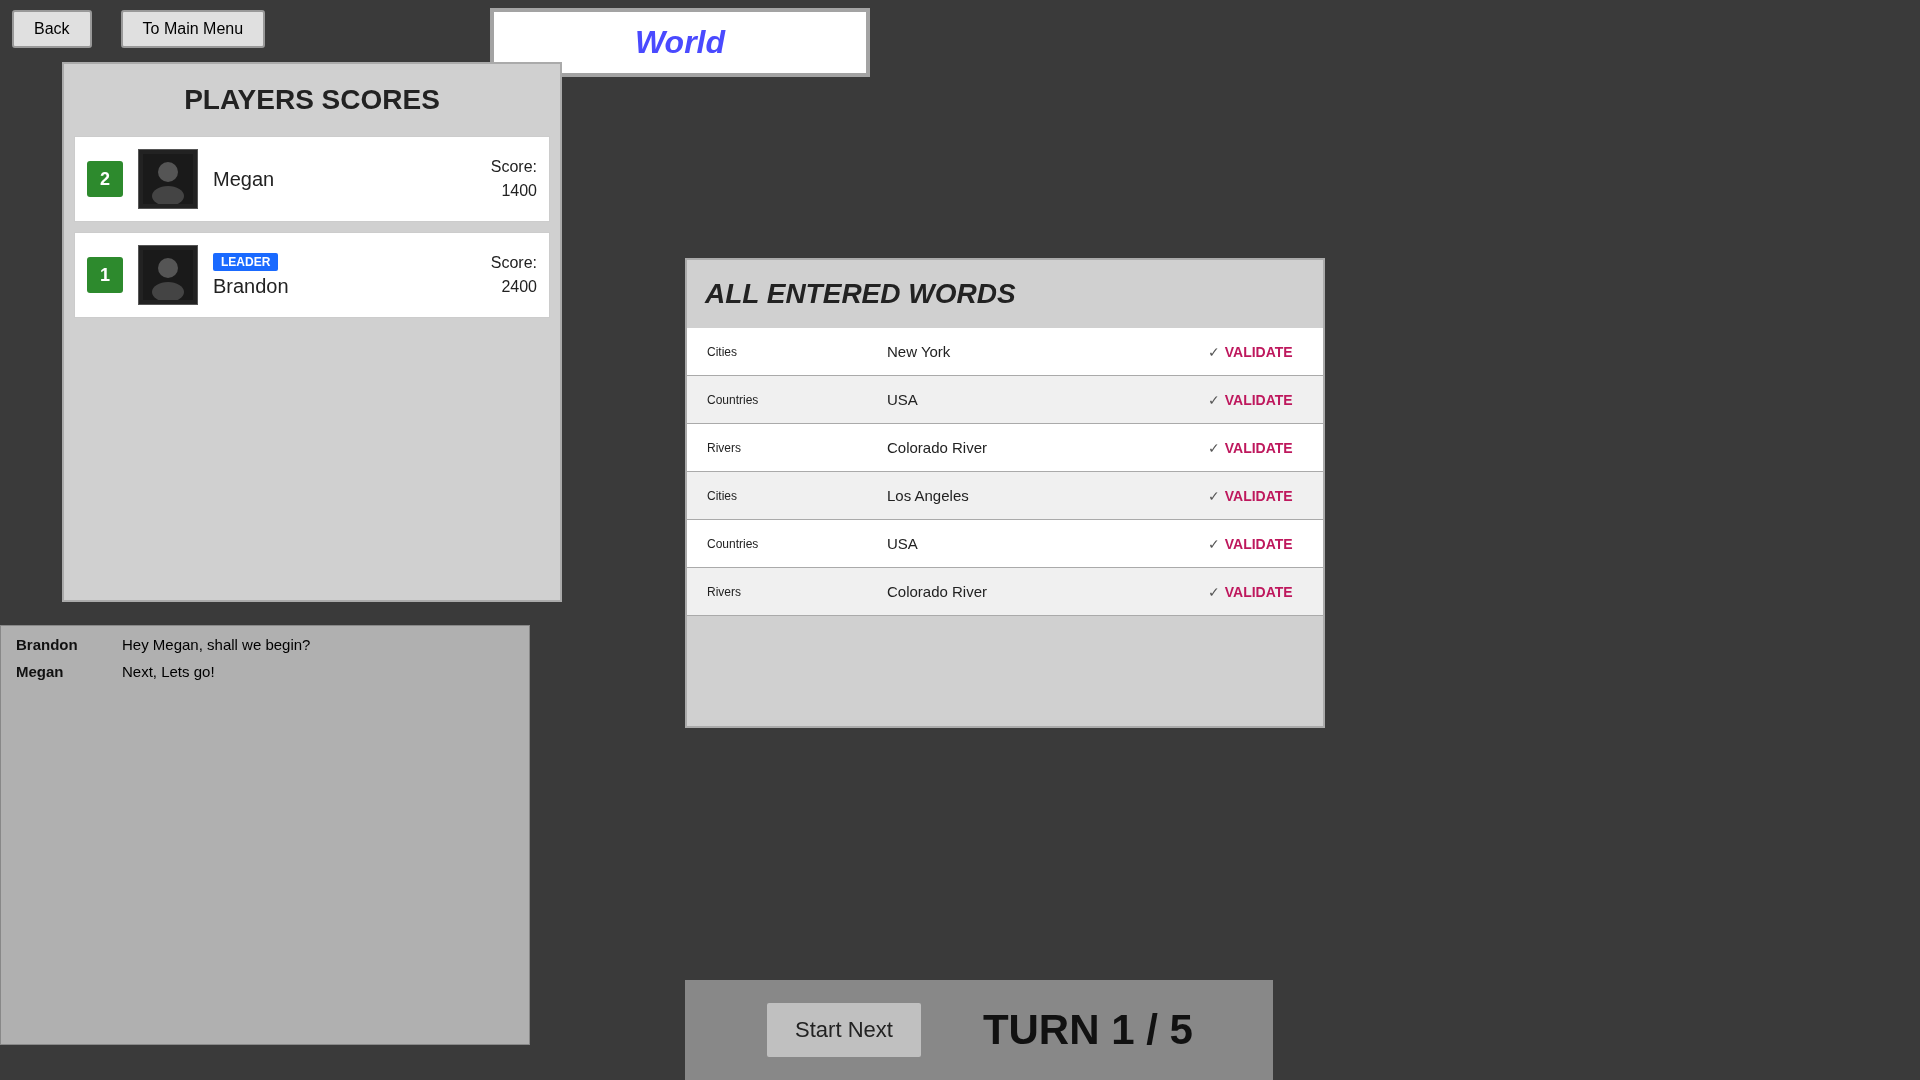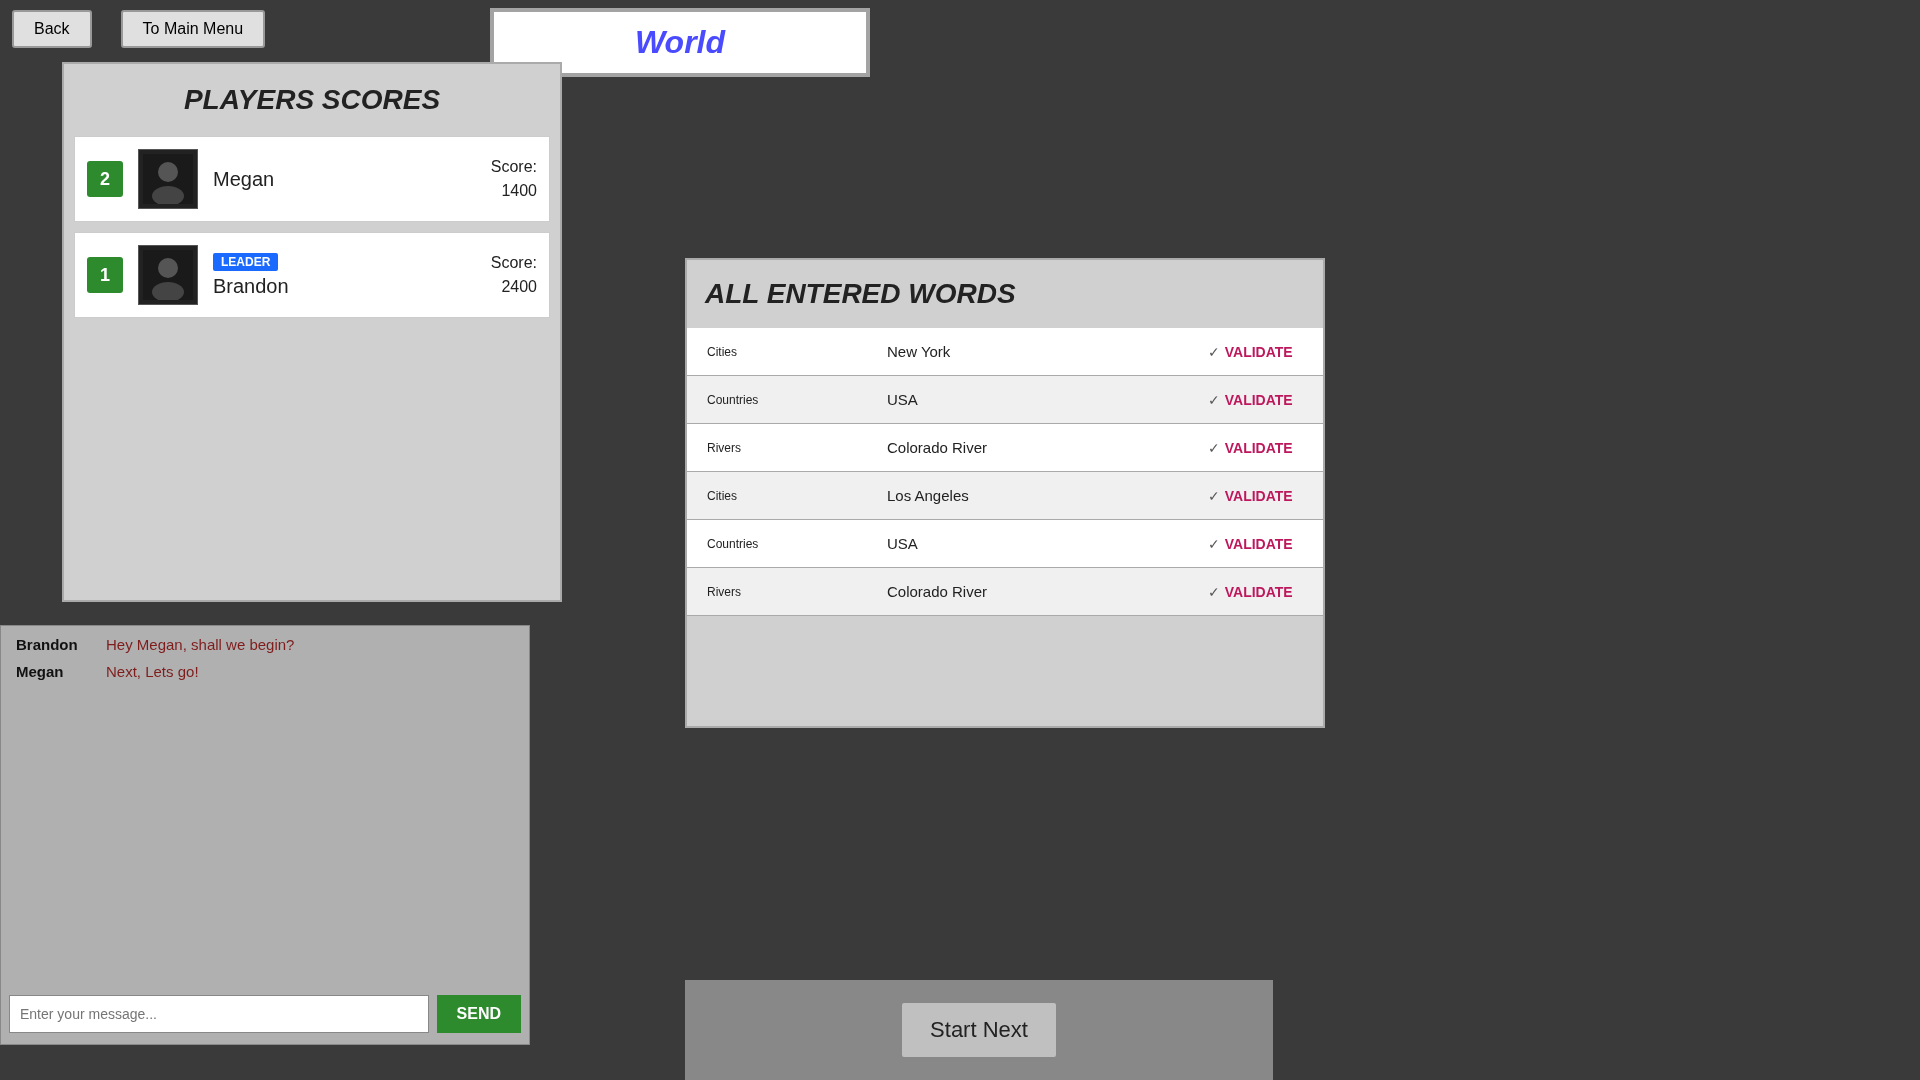--- a/index.html
+++ b/index.html
@@ -61,21 +61,20 @@
       width: 500px;
       height: 540px;
       background: #d0d0d0;
       border: 2px solid #aaa;
     }
 
     #players-title {
       text-align: center;
       font-size: 28px;
       font-weight: bold;
-      font-style: italic;
       padding: 20px;
       color: #222;
     }
 
     .player-row {
       background: white;
       margin: 0 10px 10px 10px;
       padding: 12px;
       display: flex;
       align-items: center;
@@ -171,21 +170,22 @@
 
     .chat-sender {
       font-weight: bold;
       font-size: 15px;
       min-width: 80px;
       color: #111;
     }
 
     .chat-text {
       font-size: 15px;
-      color: #7f1d1d;
+      color: #000000;
+      margin-left: 16px;
     }
 
     #chat-input-area {
       position: absolute;
       bottom: 0;
       left: 0;
       width: 100%;
       height: 60px;
       display: flex;
       align-items: center;
@@ -365,24 +365,20 @@
   <div id="chat-messages">
       <div class="chat-message">
         <span class="chat-sender">Brandon</span>
         <span class="chat-text">Hey Megan, shall we begin?</span>
       </div>
       <div class="chat-message">
         <span class="chat-sender">Megan</span>
         <span class="chat-text">Next, Lets go!</span>
       </div>
     </div>
-  <div id="chat-input-area">
-    <input id="chat-input" type="text" placeholder="Enter your message..." style="">
-    <button id="send-btn">SEND</button>
-  </div>
 </div>
 
 <div id="words-panel">
   <div id="words-title">ALL ENTERED WORDS</div>
   <div id="words-list">
       <div class="word-row" style="background: white;">
         <div class="word-category">Cities</div>
         <div class="word-value">New York</div>
         <div class="validate-btn">
           <span class="check-icon">✓</span>
@@ -427,13 +423,14 @@
         <div class="validate-btn">
           <span class="check-icon">✓</span>
           <span class="validate-label">VALIDATE</span>
         </div>
       </div>
     </div>
 </div>
 
 <div id="bottom-right">
   <button id="start-next-btn">Start Next</button>
+  <div id="turn-display">TURN 1 / 5</div>
 </div>
 
 </body></html>

